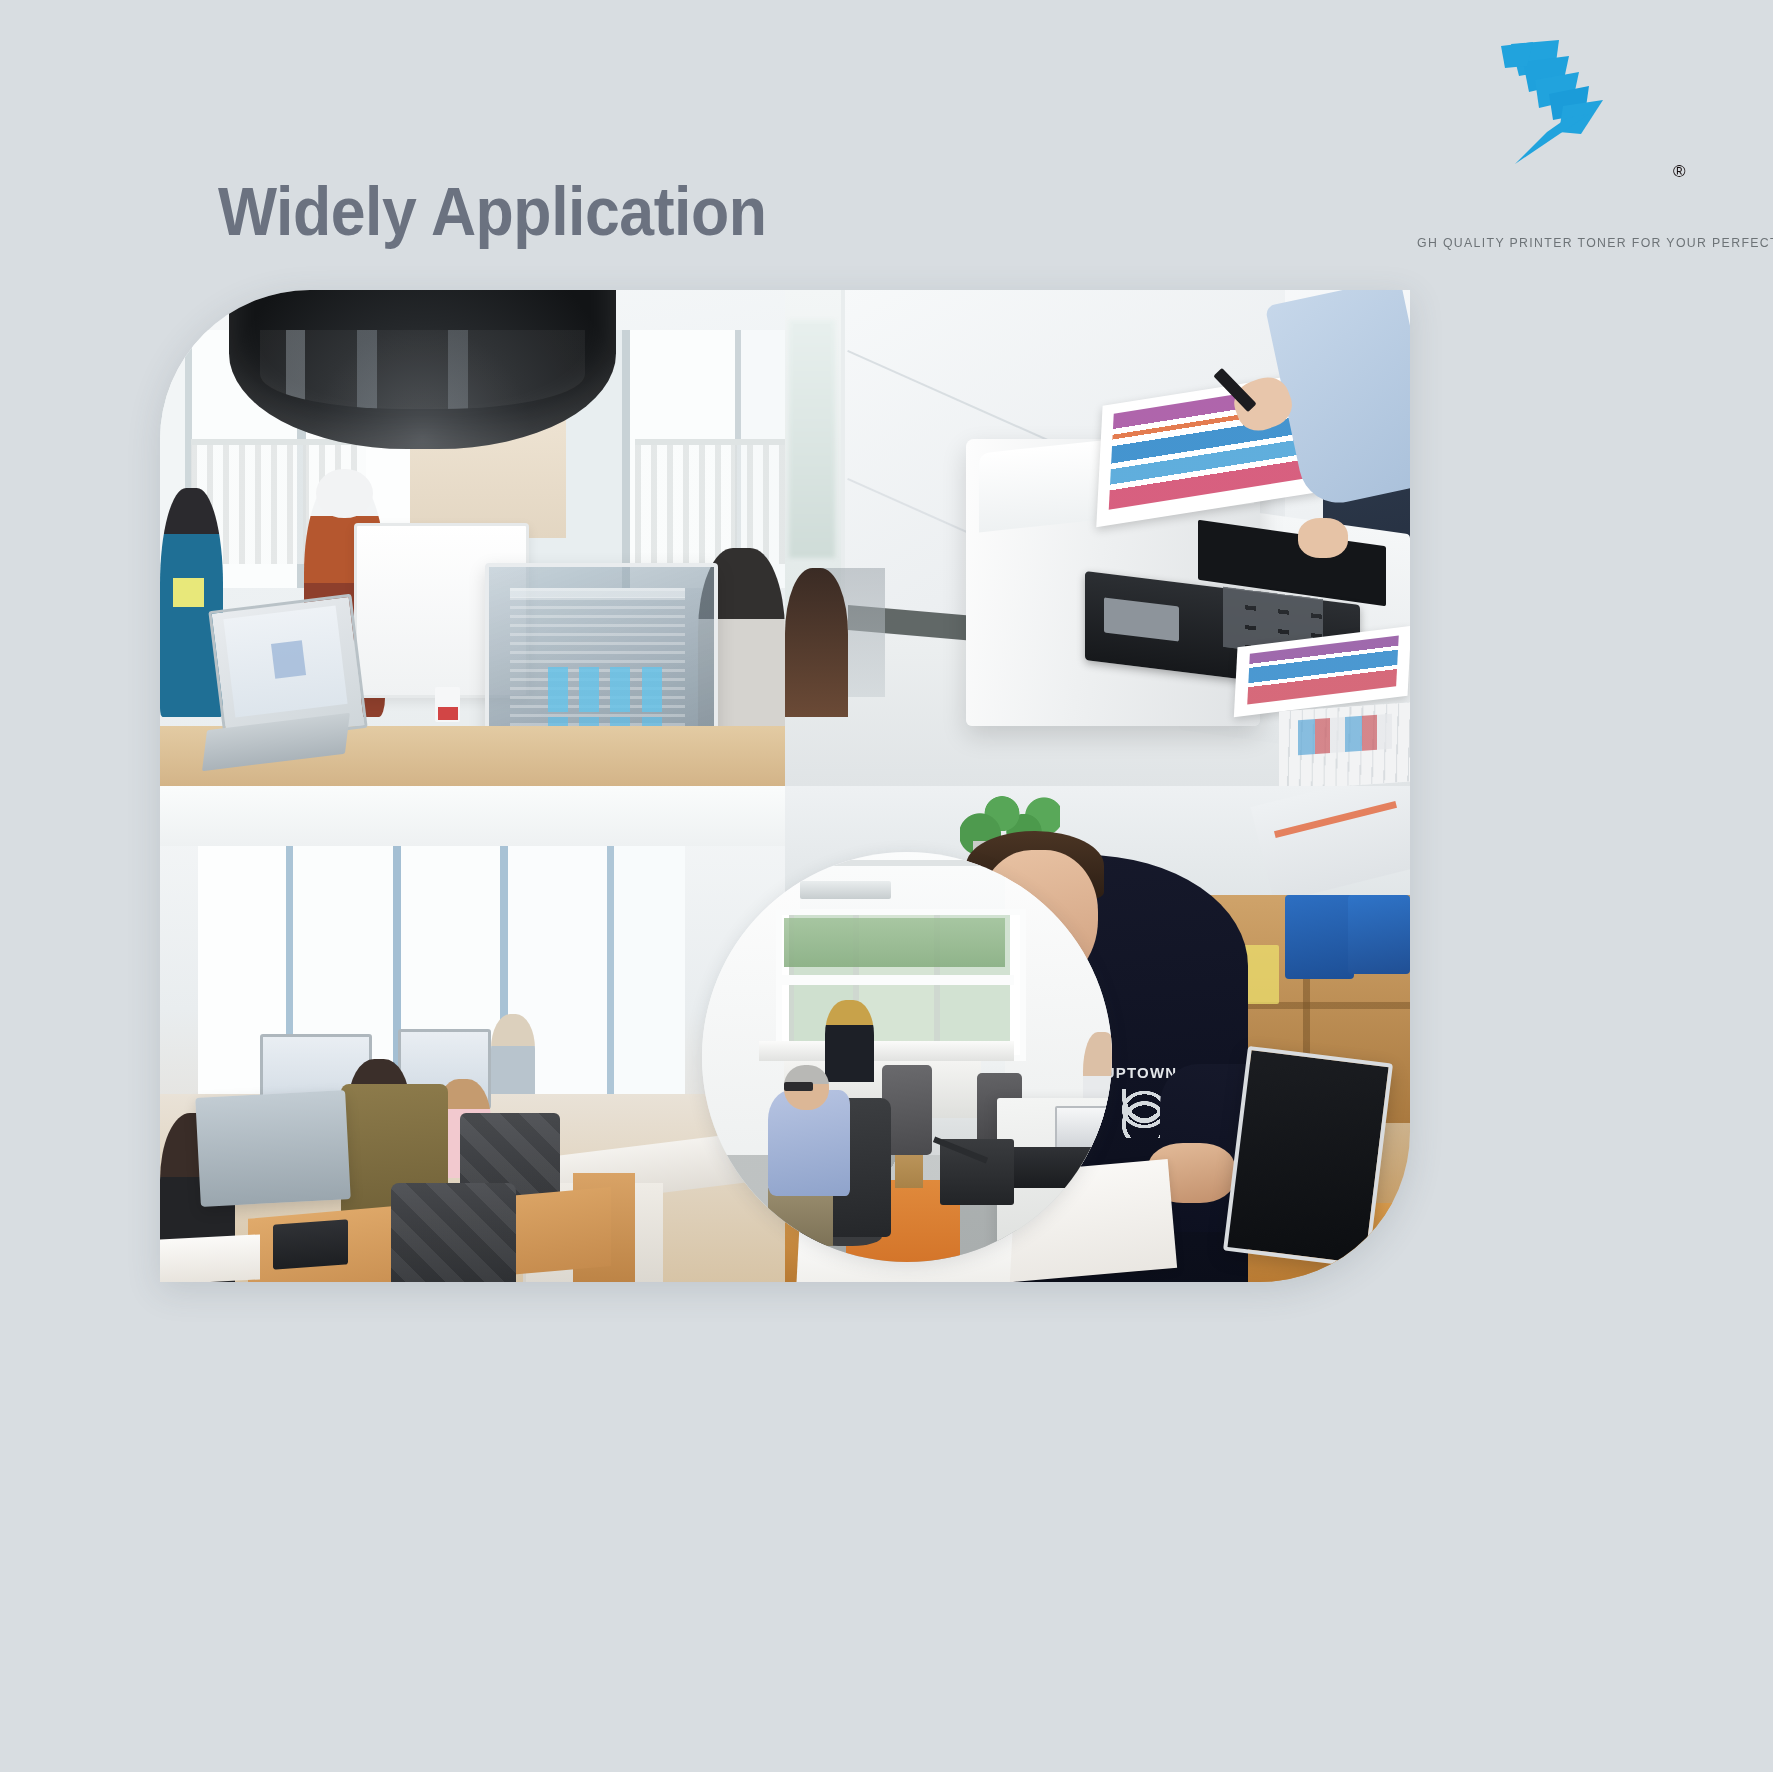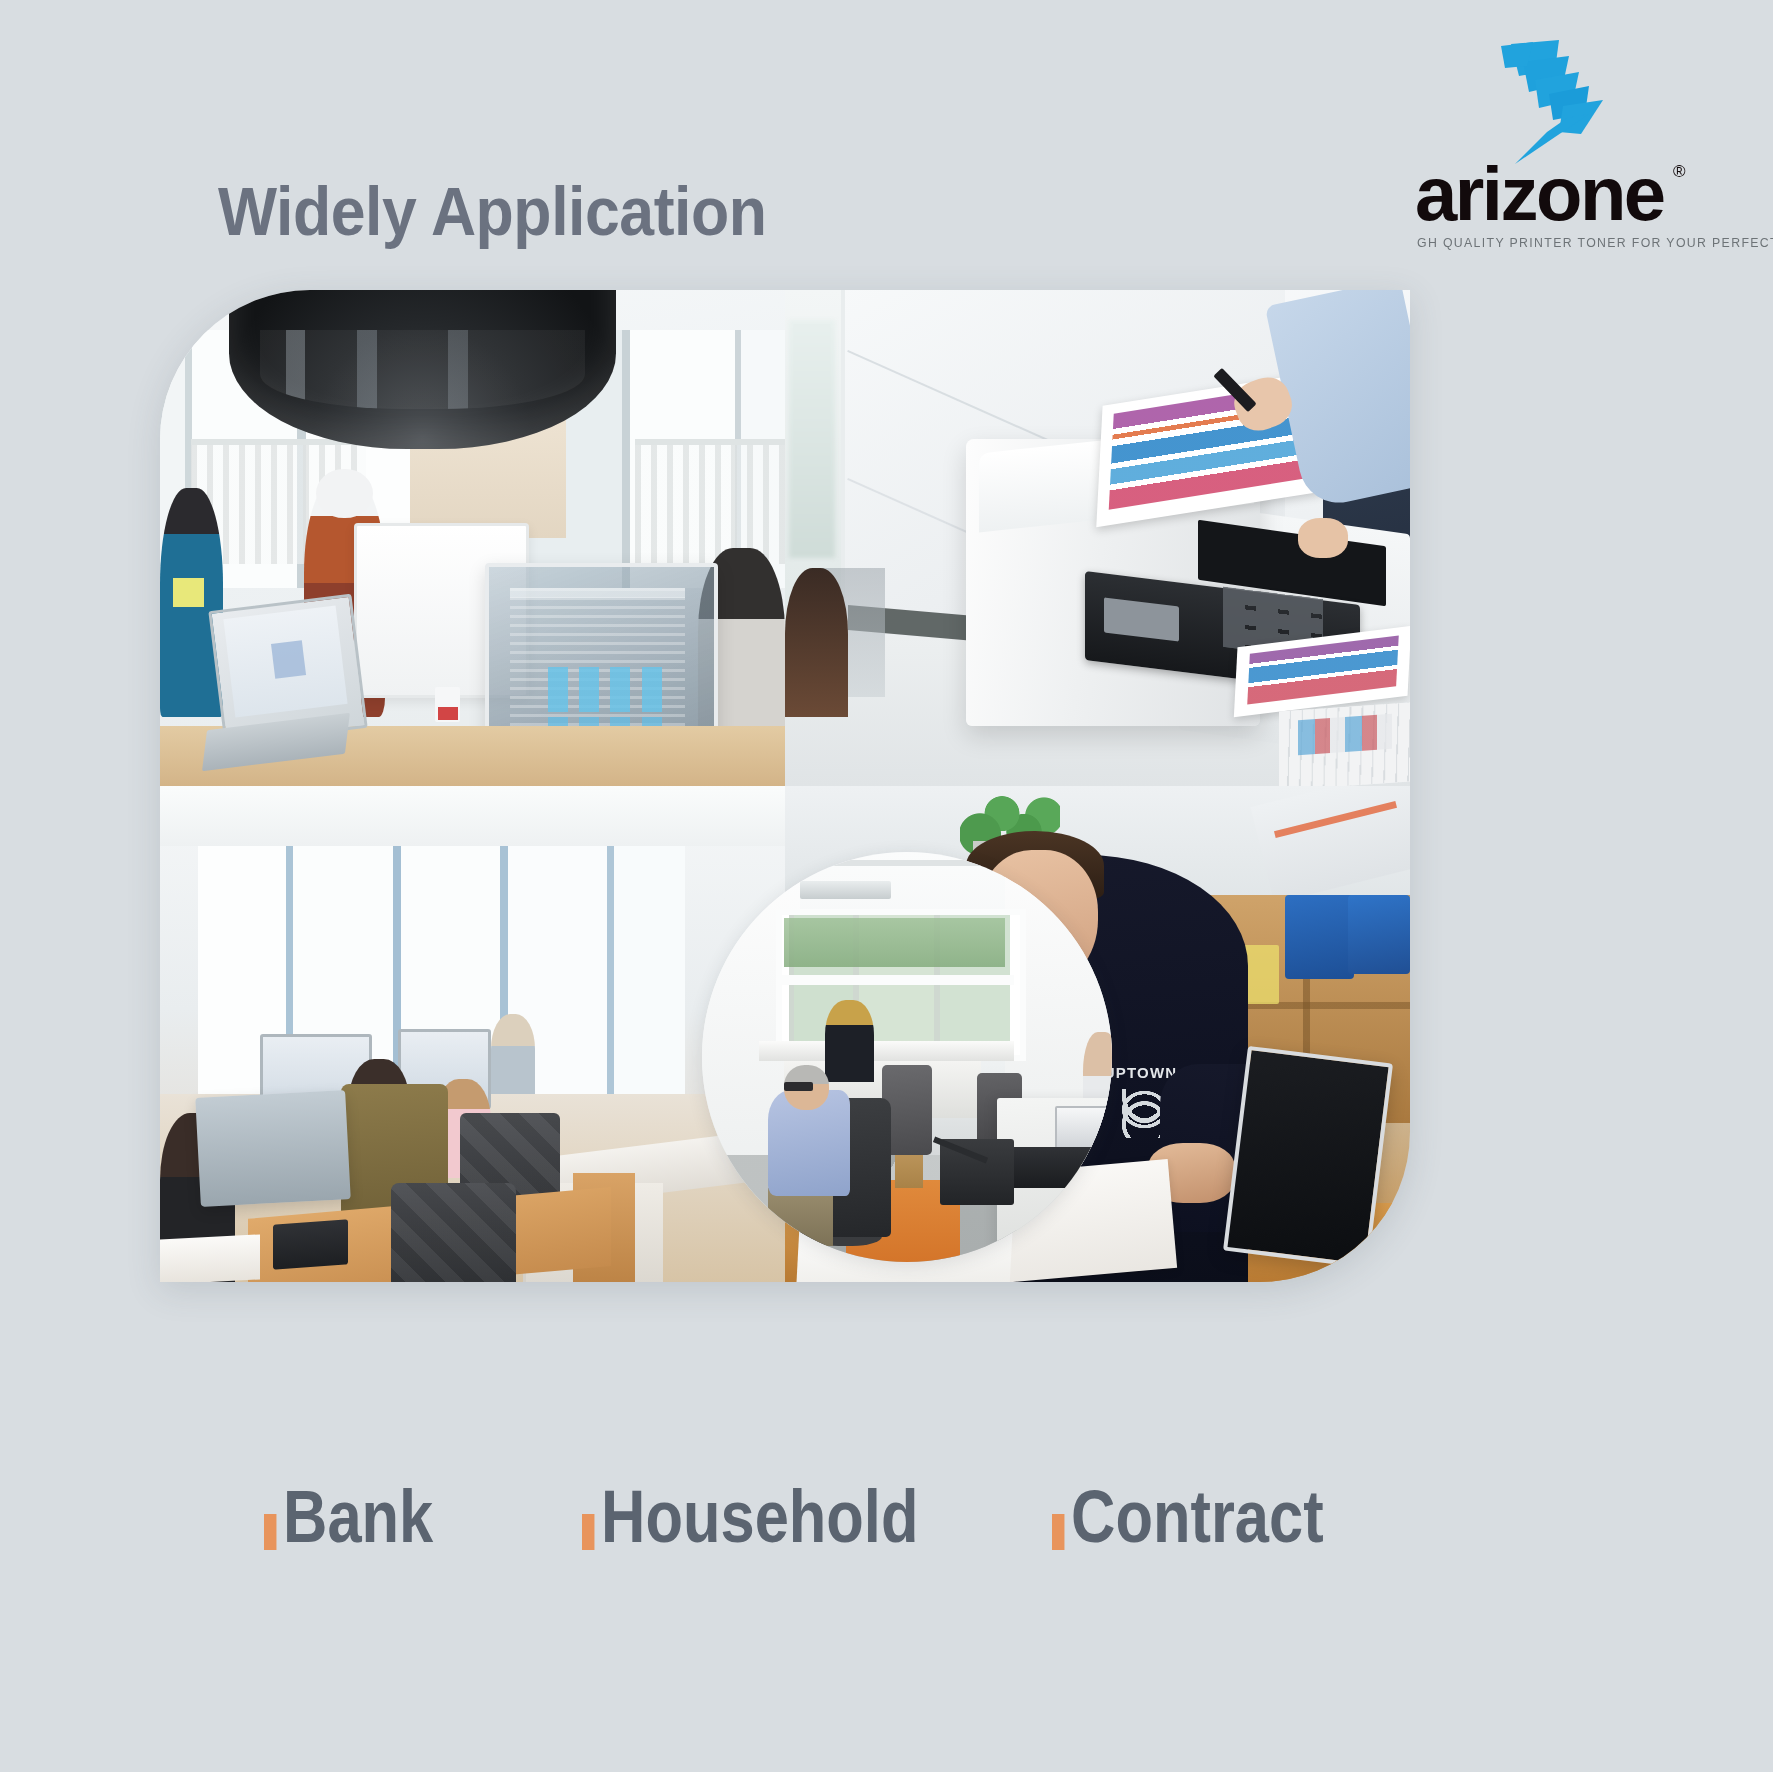--- a/index.html
+++ b/index.html
@@ -684,21 +684,20 @@
       <svg viewBox="0 0 140 125" width="140" height="125" aria-hidden="true">
         <path d="M48 4 L96 0 L92 30 L56 36 Z" fill="#21a3dd"></path>
         <path d="M60 22 L106 16 L100 44 L66 52 Z" fill="#1fa1dc"></path>
         <path d="M72 40 L116 32 L110 60 L76 68 Z" fill="#21a3dd"></path>
         <path d="M86 54 L126 46 L122 74 L90 80 Z" fill="#1b9cd9"></path>
         <path d="M100 66 L140 60 L118 94 L96 92 Z" fill="#21a3dd"></path>
         <path d="M104 78 L126 74 L52 124 L84 92 Z" fill="#21a3dd"></path>
         <path d="M38 6 L70 2 L64 26 L42 28 Z" fill="#21a3dd"></path>
       </svg>
     </div>
-    <div id="logo-word">arizone</div>
     <div id="logo-reg">®</div>
     <div id="logo-tag">GH QUALITY PRINTER TONER FOR YOUR PERFECT BRAND</div>
   </div>
 
   <div id="collage">
 
     <div class="quad q-tl">
       <div class="scene">
         <div class="ob tl-bg"></div>
         <div class="ob tl-winwall"></div>
@@ -850,29 +849,15 @@
         <div class="ob c-man-pants"></div>
         <div class="ob c-man-body"></div>
         <div class="ob c-man-head"></div>
         <div class="ob c-man-glass"></div>
       </div>
     </div>
 
   </div>
 
   <div id="keywords">
-    <div class="kw-row">
-      <div class="kw kw-1">
-        <span class="kw-dot"></span>
-        <span>Bank</span>
-      </div>
-      <div class="kw kw-2">
-        <span class="kw-dot"></span>
-        <span>Household</span>
-      </div>
-      <div class="kw kw-3">
-        <span class="kw-dot"></span>
-        <span>Contract</span>
-      </div>
-    </div>
   </div>
 
 </div>
 
 </body></html>

